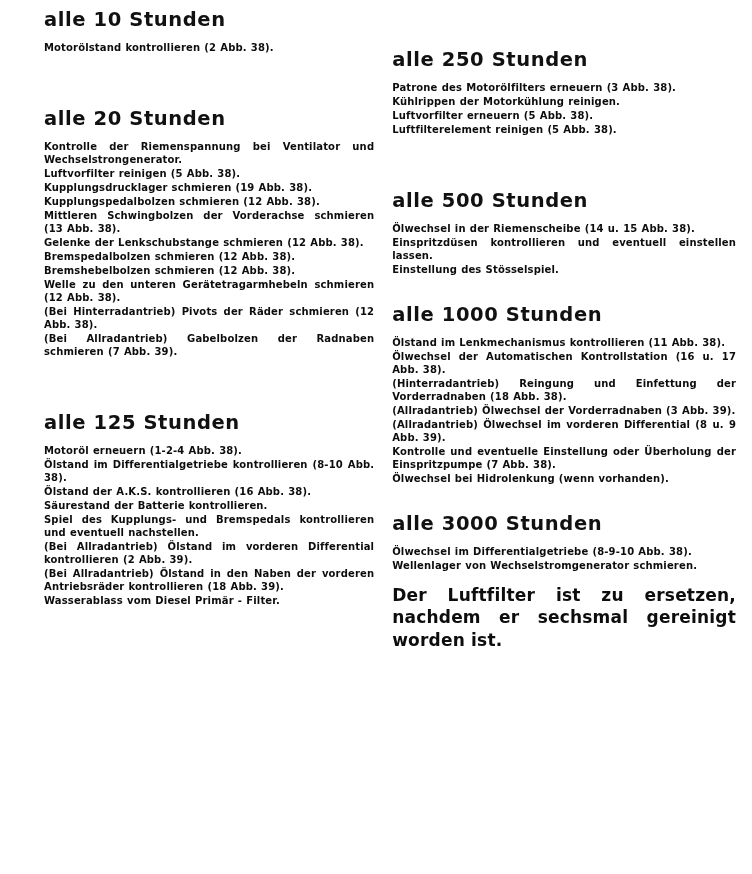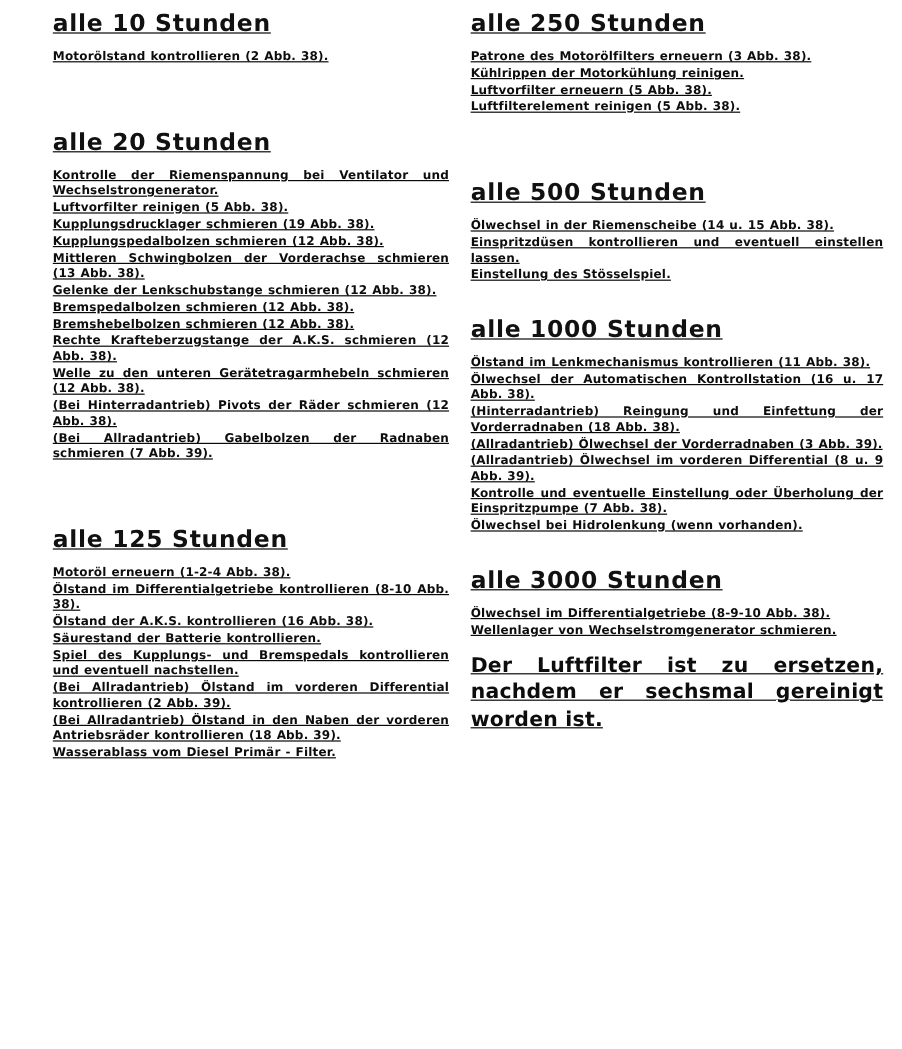--- a/index.html
+++ b/index.html
@@ -18,31 +18,31 @@
   .page {
     width: 752px;
     height: 874px;
     position: relative;
     display: flex;
     box-sizing: border-box;
     padding: 8px 10px 4px 10px;
   }
   .column {
     box-sizing: border-box;
-    text-decoration: underline;
   }
   .col-left {
     width: 380px;
     padding-left: 34px;
     padding-right: 6px;
   }
   .col-right {
     width: 372px;
     padding-left: 12px;
     padding-right: 6px;
+    margin-top: 40px;
   }
   .section {
     margin-bottom: 0;
   }
   .section-title {
     font-family: "DejaVu Sans", sans-serif;
     font-weight: bold;
     font-size: 19.5px;
     letter-spacing: 0.6px;
     color: #111111;
@@ -95,21 +95,20 @@
     <div class="section">
       <div class="section-title">alle 20 Stunden</div>
       <div class="item justified">Kontrolle der Riemenspannung bei Ventilator und Wechselstrongenerator.</div>
       <div class="item">Luftvorfilter reinigen (5 Abb. 38).</div>
       <div class="item justified">Kupplungsdrucklager schmieren (19 Abb. 38).</div>
       <div class="item justified">Kupplungspedalbolzen schmieren (12 Abb. 38).</div>
       <div class="item justified">Mittleren Schwingbolzen der Vorderachse schmieren (13 Abb. 38).</div>
       <div class="item justified">Gelenke der Lenkschubstange schmieren (12 Abb. 38).</div>
       <div class="item">Bremspedalbolzen schmieren (12 Abb. 38).</div>
       <div class="item">Bremshebelbolzen schmieren (12 Abb. 38).</div>
-      <div class="item justified">Rechte Krafteberzugstange der A.K.S. schmieren (12 Abb. 38).</div>
       <div class="item justified">Welle zu den unteren Gerätetragarmhebeln schmieren (12 Abb. 38).</div>
       <div class="item justified">(Bei Hinterradantrieb) Pivots der Räder schmieren (12 Abb. 38).</div>
       <div class="item justified">(Bei Allradantrieb) Gabelbolzen der Radnaben schmieren (7 Abb. 39).</div>
     </div>
 
     <div class="gap-xxl"></div>
 
     <div class="section">
       <div class="section-title">alle 125 Stunden</div>
       <div class="item">Motoröl erneuern (1-2-4 Abb. 38).</div>

